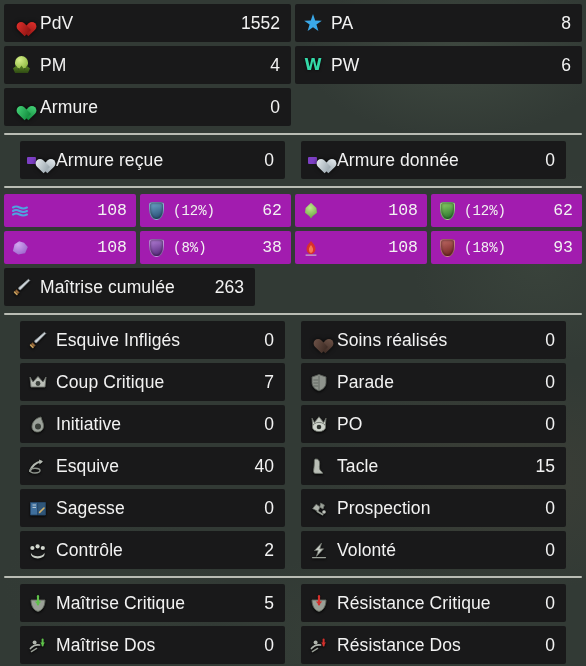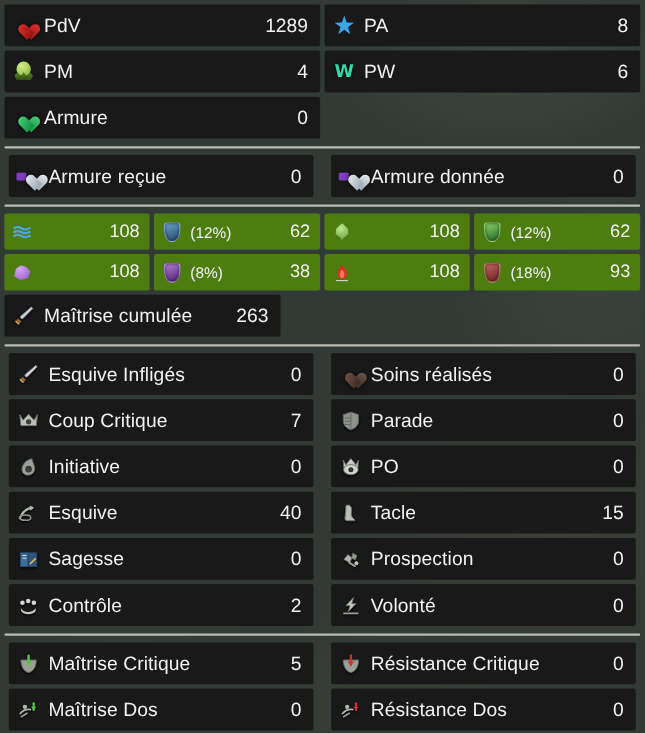--- a/index.html
+++ b/index.html
@@ -87,41 +87,42 @@
     height: 2px;
     background: #b9bcb4;
     margin: 7px 4px 6px 4px;
     border-radius: 1px;
   }
 
   
   .sec-2col {
     display: flex;
     gap: 16px;
-    padding: 0 8px;
+    padding: 0 20px;
     border-radius: 18px;
   }
   .sec-2col .col { flex: 1 1 0; display: flex; flex-direction: column; gap: 4px; }
 
   
   .elem-grid {
     padding: 0 4px;
     display: flex;
     flex-direction: column;
     gap: 4px;
   }
   .elem-line { display: flex; gap: 4px; }
   .elem-half { flex: 1 1 0; display: flex; gap: 4px; }
   .elem-cell {
-    background: #4d7c0f;
+    background: #a21caf;
     height: 33px;
     display: flex;
     align-items: center;
     border-radius: 2px;
     padding: 0 9px 0 6px;
+    font-family: Liberation Mono, monospace;
   }
   .elem-cell.mast { flex: 0 0 132px; }
   .elem-cell.res  { flex: 1 1 auto; }
   .elem-cell .ico {
     width: 20px; height: 20px; flex: 0 0 20px;
     display: flex; align-items: center; justify-content: center;
     margin-right: 4px;
   }
   .elem-cell .pct {
     flex: 1 1 auto;
@@ -232,21 +233,21 @@
 
   <div class="sec-top">
 
     <div class="col">
 
       <div class="row">
         <span class="ico">
           <span class="heart red"></span>
         </span>
         <span class="lbl">PdV</span>
-        <span class="val">1289</span>
+        <span class="val">1552</span>
       </div>
 
       <div class="row">
         <span class="ico">
           <span class="pm-ico">
               <span class="leafblob"></span>
               <span class="root"></span>
             </span>
         </span>
         <span class="lbl">PM</span>

